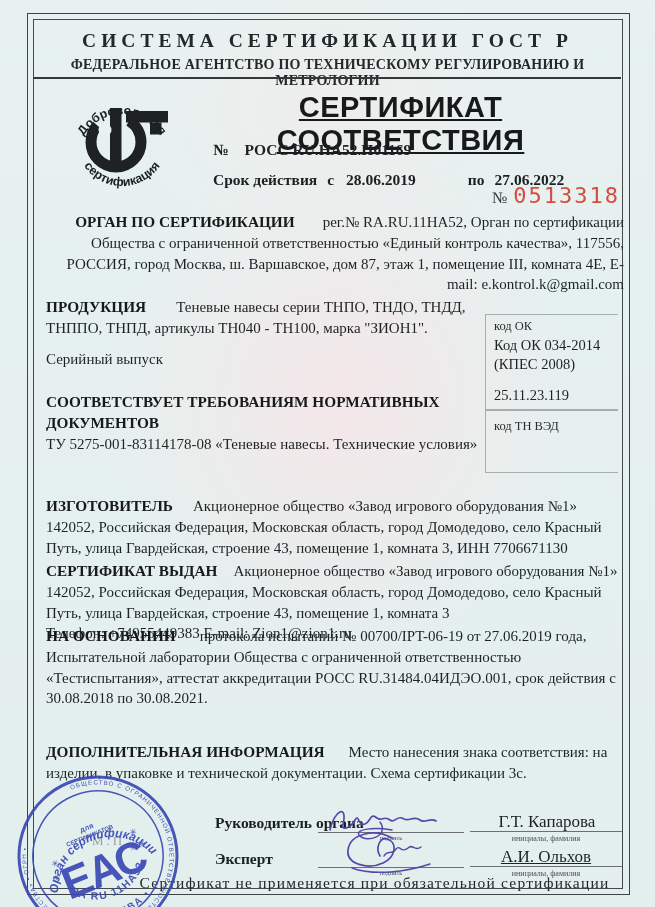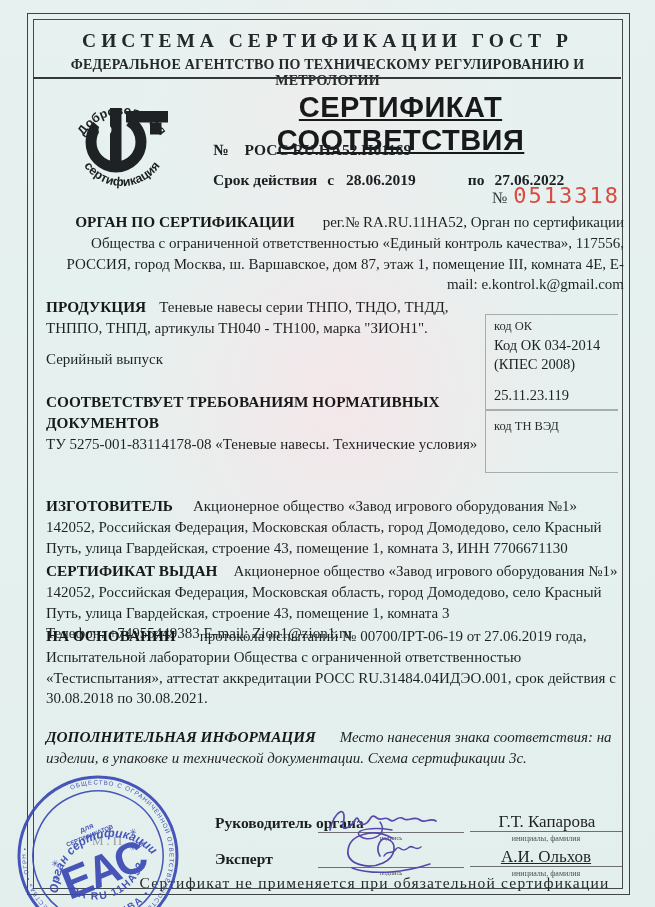--- a/index.html
+++ b/index.html
@@ -21,21 +21,21 @@
   .num-row{left:213px;top:141px;font-size:15.5px;font-weight:bold;color:#1c2022;z-index:2;}
   .num-row .no{margin-right:16px;}
   .valid-row{left:213px;top:171px;font-size:15.5px;font-weight:bold;color:#1c2022;z-index:2;}
   .valid-row .vf{margin:0 12px 0 10px;}
   .valid-row .vt{margin:0 10px 0 52px;}
   .serial{left:470px;top:183px;width:150px;text-align:right;z-index:2;white-space:nowrap;}
   .serial .no{font-size:16px;color:#33383a;margin-right:6px;}
   .serial .digits{font-family:"DejaVu Sans Mono",monospace;font-size:22px;letter-spacing:2px;color:#d84b41;}
   .para{z-index:2;font-size:15px;line-height:1.37;color:#1e2224;}
   .para b{font-size:15.3px;color:#17191b;}
-  .gap28{margin-right:28px;} .gap20{margin-right:20px;} .gap14{margin-right:13px;text-align:right;} .gap24{margin-right:24px;} .gap16{margin-right:16px;}
+  .gap28{margin-right:28px;} .gap20{margin-right:20px;} .gap14{margin-right:30px;text-align:right;} .gap24{margin-right:24px;} .gap16{margin-right:16px;}
   .codebox{left:485px;width:133px;border:1px solid rgba(110,122,122,.55);border-right:none;z-index:2;padding:4px 8px;box-sizing:border-box;}
   .codebox .cb-label{font-size:12.5px;color:#2a2e30;}
   .codebox .cb-line{font-size:14.5px;color:#1e2224;line-height:1.3;}
   .codebox .cb-val{font-size:14.5px;margin-top:13px;color:#1e2224;}
   .role{font-size:15.5px;font-weight:bold;color:#1b1f21;z-index:3;}
   .sigline{border-bottom:1px solid #6d6f70;z-index:2;}
   .sigcap{font-size:6.5px;color:#4c5052;text-align:center;z-index:3;}
   .signame{font-size:17px;text-align:center;color:#1e2224;z-index:3;}
   .footer{left:55px;top:874px;width:575px;text-align:center;font-size:15.5px;letter-spacing:1.2px;color:#26292b;z-index:3;margin-left:32px;}
   .mp{left:92px;top:833px;font-size:13px;letter-spacing:3px;color:#9aa0a2;z-index:2;}
@@ -121,21 +121,21 @@
   <div class="abs para" style="left:46px;top:561px;width:580px;">
     <b class="gap16">СЕРТИФИКАТ ВЫДАН</b><span>Акционерное общество «Завод игрового оборудования №1»</span><br>
     <span>142052, Российская Федерация, Московская область, город Домодедово, село Красный Путь, улица Гвардейская, строение 43, помещение 1, комната 3</span><br>
     <span>Телефон: +74955449383 E-mail: Zion1@zion1.ru</span>
   </div>
 
   <div class="abs para" style="left:46px;top:626px;width:580px;">
     <b class="gap24">НА ОСНОВАНИИ</b><span>протокола испытаний № 00700/IPT-06-19 от 27.06.2019 года, Испытательной лаборатории Общества с ограниченной ответственностью «Тестиспытания», аттестат аккредитации РОСС RU.31484.04ИДЭО.001, срок действия с 30.08.2018 по 30.08.2021.</span>
   </div>
 
-  <div class="abs para" style="left:46px;top:727px;width:584px;font-style:italic;">
+  <div class="abs para" style="left:46px;top:742px;width:584px;">
     <b class="gap24">ДОПОЛНИТЕЛЬНАЯ ИНФОРМАЦИЯ</b><span>Место нанесения знака соответствия: на изделии, в упаковке и технической документации. Схема сертификации 3с.</span>
   </div>
 
   <div class="abs mp">М.П.</div>
 
   <svg class="abs stamp" width="168" height="168" viewBox="0 0 168 168">
     <g transform="rotate(-22 84 84)" fill="#3a49b4">
       <circle cx="84" cy="84" r="79" fill="none" stroke="#3a49b4" stroke-width="3"></circle>
       <circle cx="84" cy="84" r="65" fill="none" stroke="#3a49b4" stroke-width="1.5"></circle>
       <defs>

